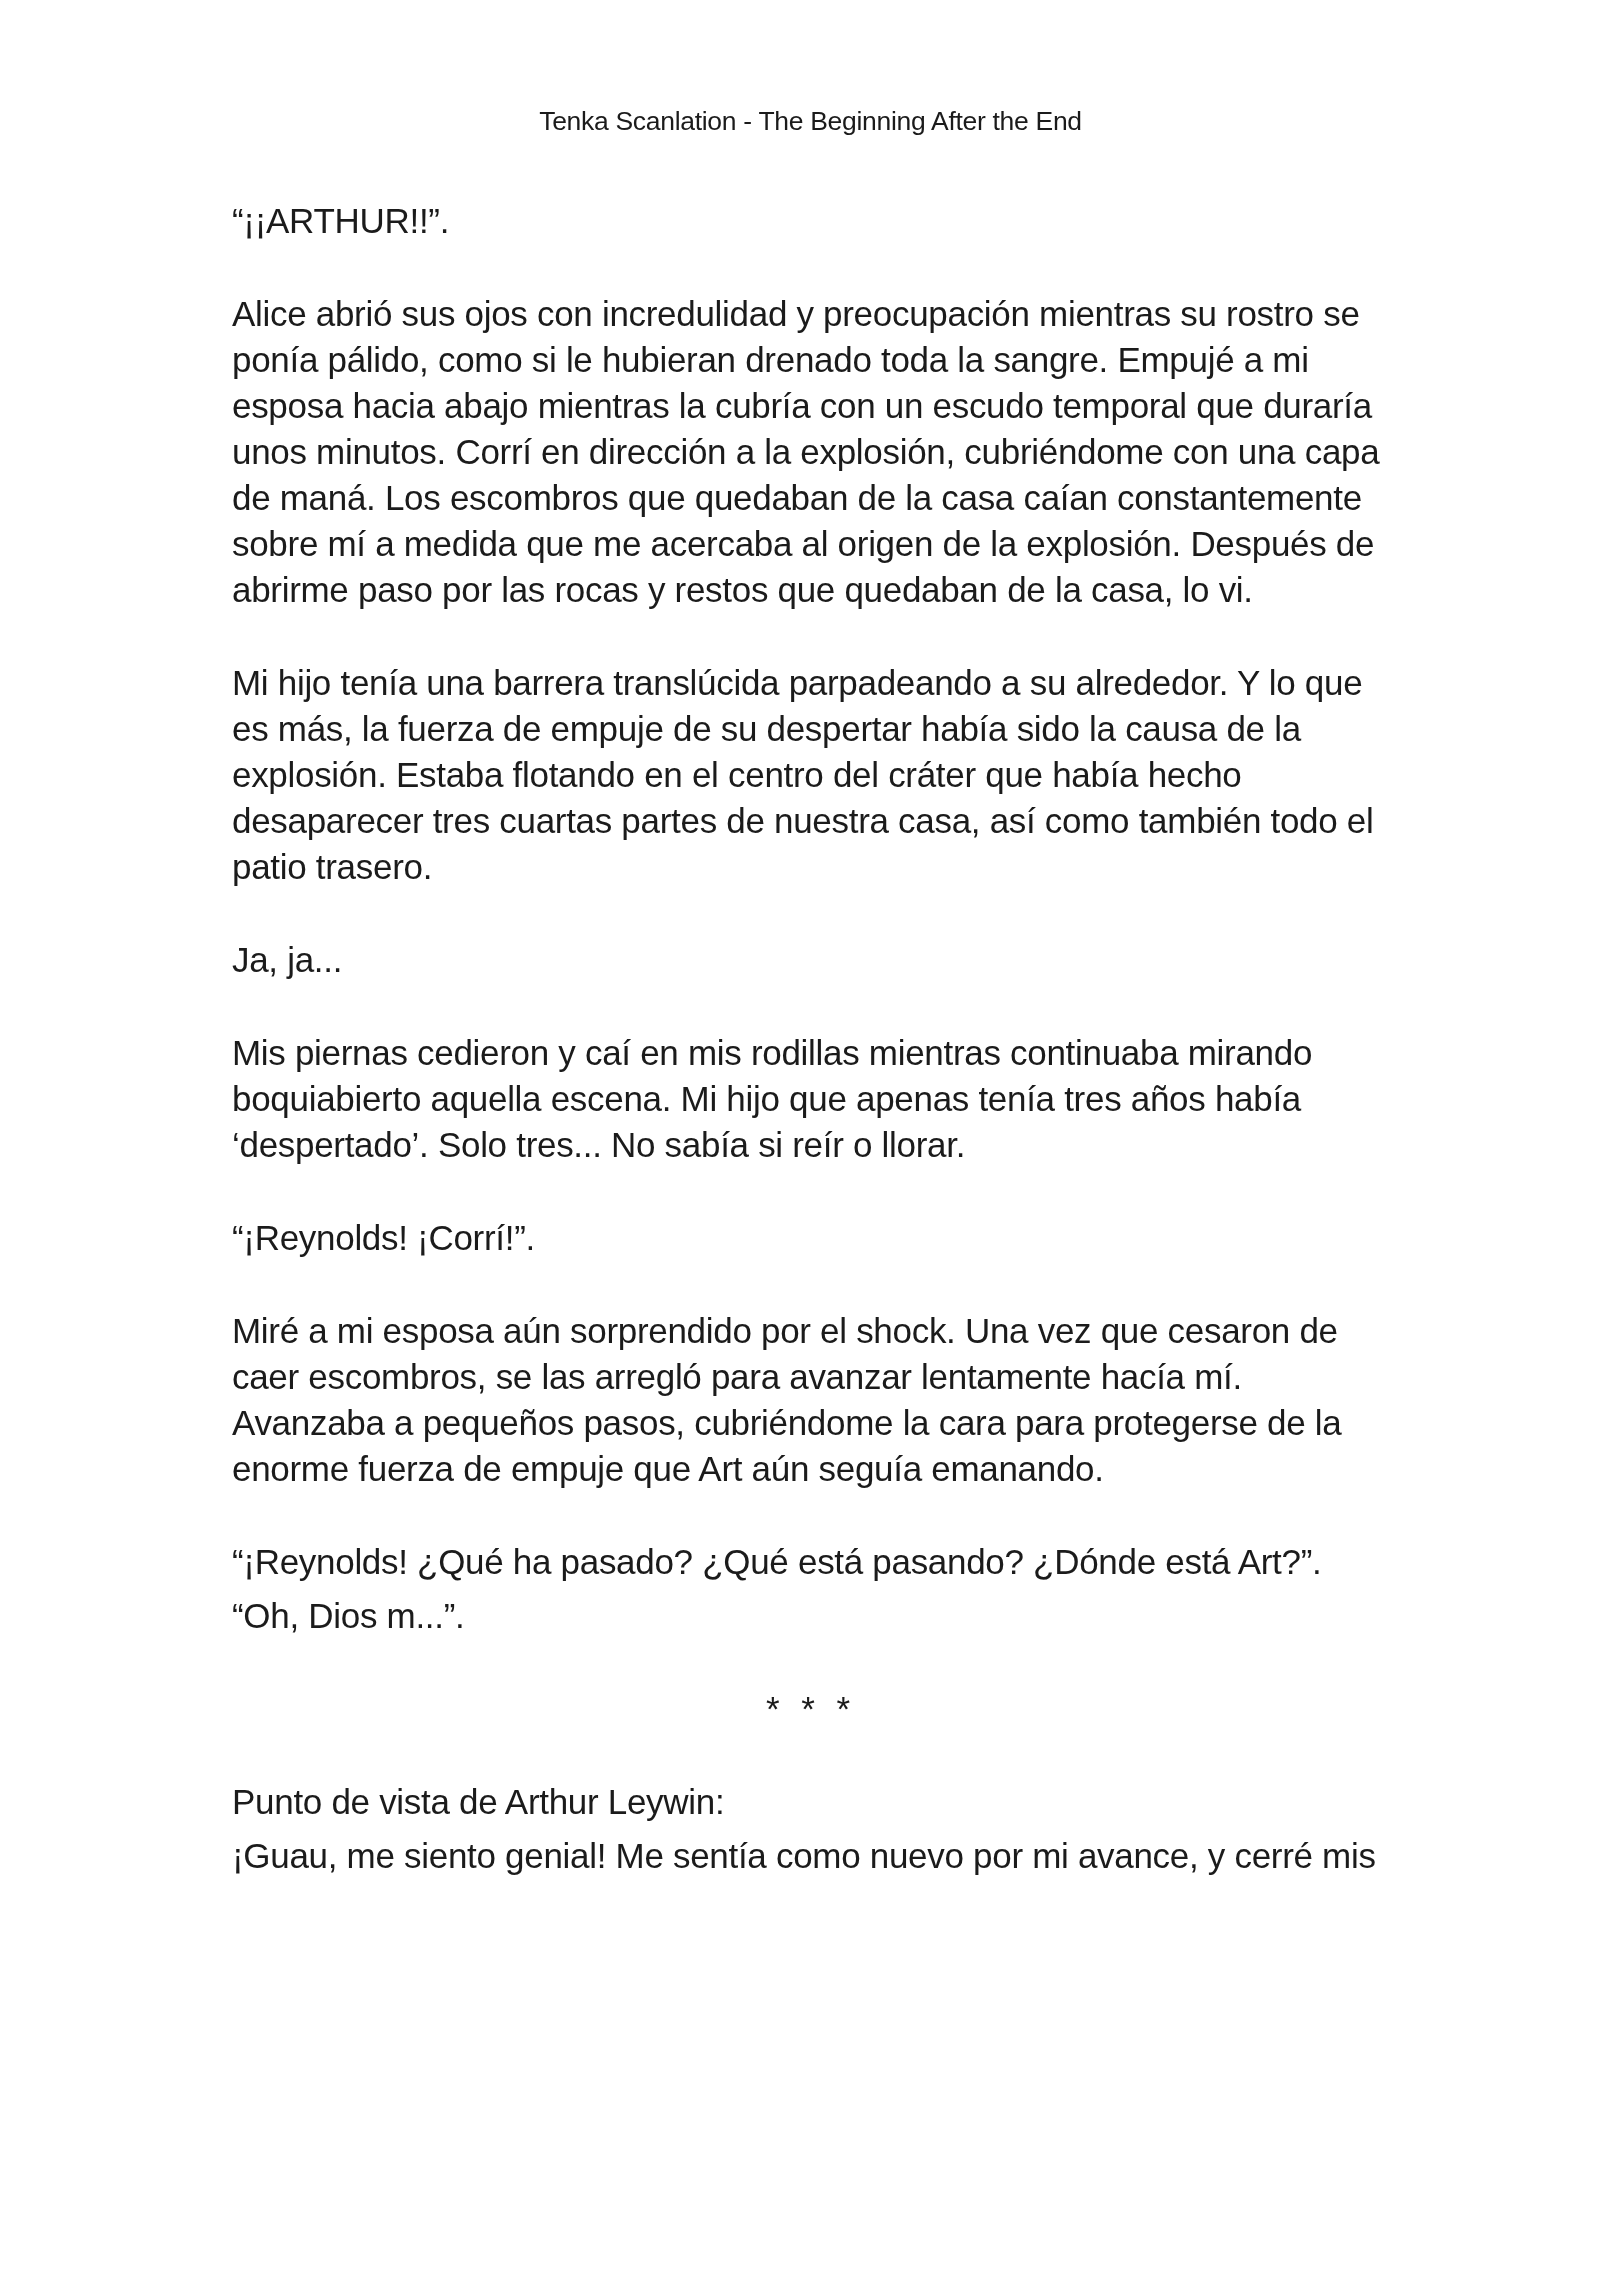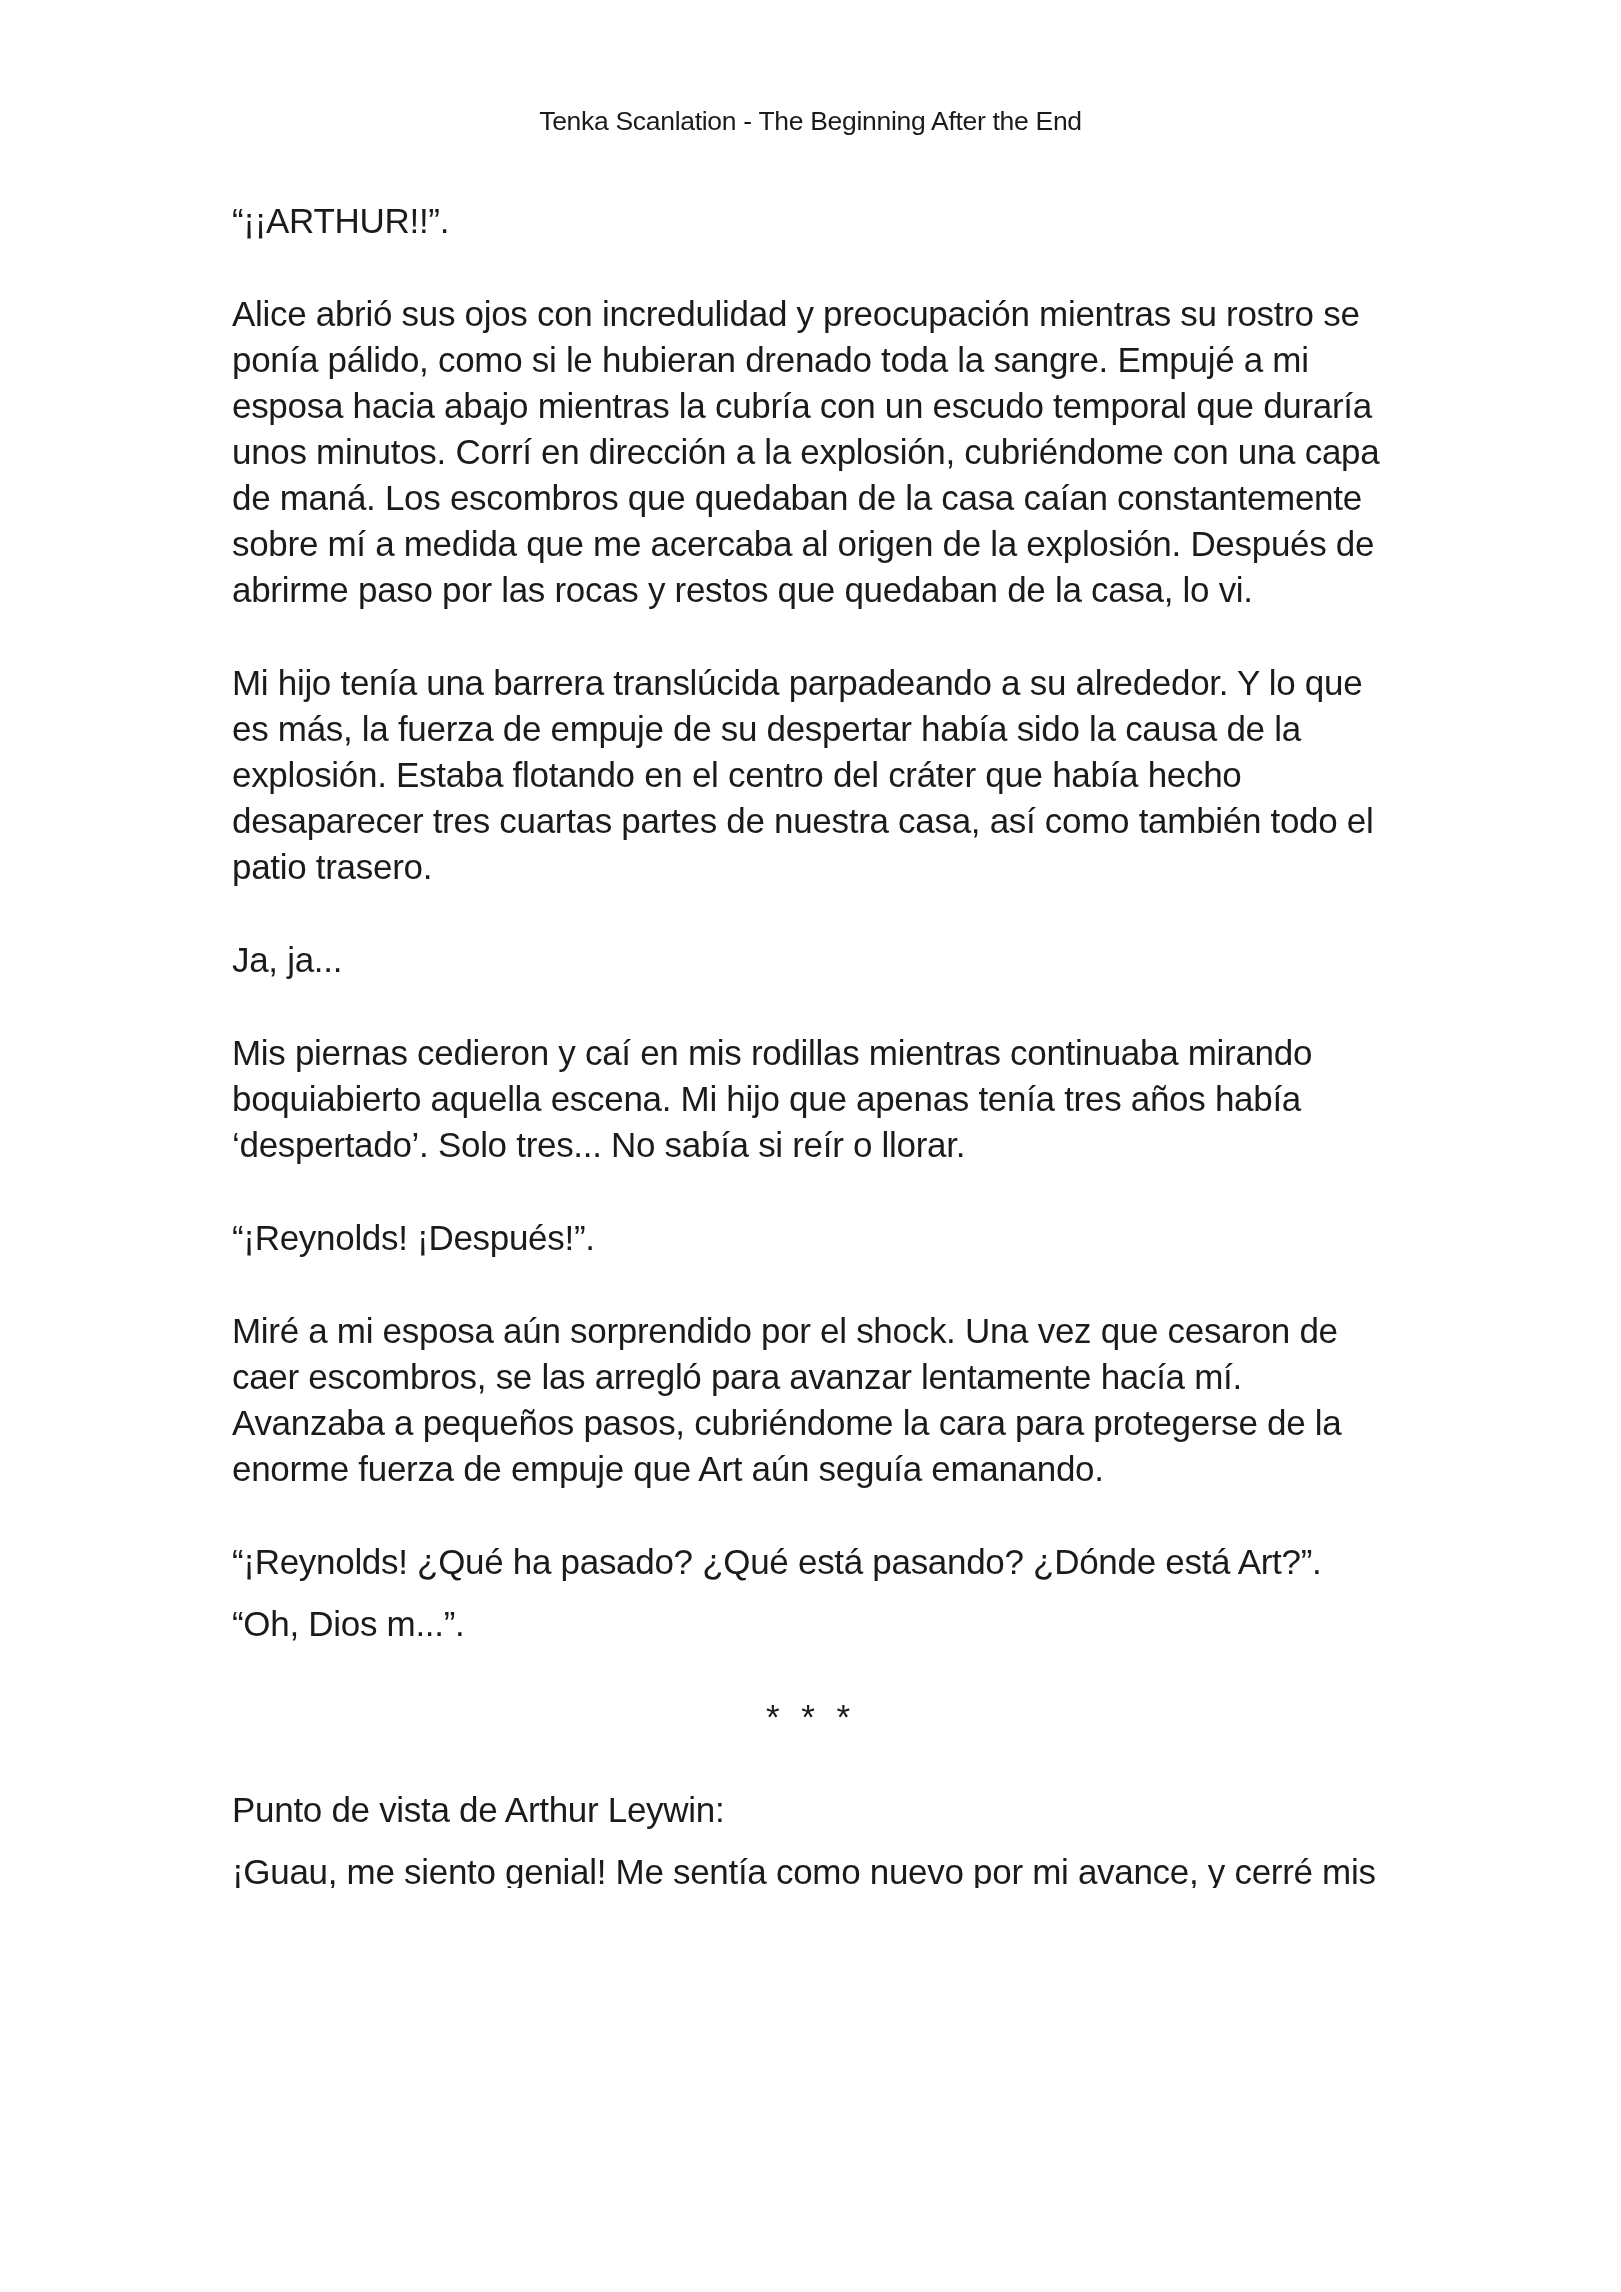--- a/index.html
+++ b/index.html
@@ -30,21 +30,21 @@
     line-height: 46px;
     letter-spacing: -0.3px;
   }
   .body p {
     margin: 47px 0 0 0;
   }
   .body p:first-child {
     margin-top: 0;
   }
   .body p.tight {
-    margin-top: 16px;
+    margin-top: 8px;
   }
   .body p.separator {
     text-align: center;
     letter-spacing: 5.9px;
   }
   .footer {
     position: absolute;
     top: 2164px;
     left: 208px;
     right: 201px;
@@ -78,21 +78,21 @@
 <div class="page">
 
   <div class="header">Tenka Scanlation - The Beginning After the End</div>
 
   <div class="body">
     <p>“¡¡ARTHUR!!”.</p>
     <p>Alice abrió sus ojos con incredulidad y preocupación mientras su rostro se ponía pálido, como si le hubieran drenado toda la sangre. Empujé a mi esposa hacia abajo mientras la cubría con un escudo temporal que duraría unos minutos. Corrí en dirección a la explosión, cubriéndome con una capa de maná. Los escombros que quedaban de la casa caían constantemente sobre mí a medida que me acercaba al origen de la explosión. Después de abrirme paso por las rocas y restos que quedaban de la casa, lo vi.</p>
     <p>Mi hijo tenía una barrera translúcida parpadeando a su alrededor. Y lo que es más, la fuerza de empuje de su despertar había sido la causa de la explosión. Estaba flotando en el centro del cráter que había hecho desaparecer tres cuartas partes de nuestra casa, así como también todo el patio trasero.</p>
     <p>Ja, ja...</p>
     <p>Mis piernas cedieron y caí en mis rodillas mientras continuaba mirando boquiabierto aquella escena. Mi hijo que apenas tenía tres años había ‘despertado’. Solo tres... No sabía si reír o llorar.</p>
-    <p>“¡Reynolds! ¡Después!”.</p>
+    <p>“¡Reynolds! ¡Corrí!”.</p>
     <p>Miré a mi esposa aún sorprendido por el shock. Una vez que cesaron de caer escombros, se las arregló para avanzar lentamente hacía mí. Avanzaba a pequeños pasos, cubriéndome la cara para protegerse de la enorme fuerza de empuje que Art aún seguía emanando.</p>
     <p>“¡Reynolds! ¿Qué ha pasado? ¿Qué está pasando? ¿Dónde está Art?”.</p>
     <p class="tight">“Oh, Dios m...”.</p>
     <p class="separator">* * *</p>
     <p>Punto de vista de Arthur Leywin:</p>
     <p class="tight">¡Guau, me siento genial! Me sentía como nuevo por mi avance, y cerré mis ojos para sentir mi núcleo de maná recién formado. ¡Mi pequeño y dulce núcleo de maná!</p>
     <p class="tight">“¡ART! ¡OH, MI BEBÉ! ¿Estás bien?”.</p>
   </div>
 
   <div class="footer">

